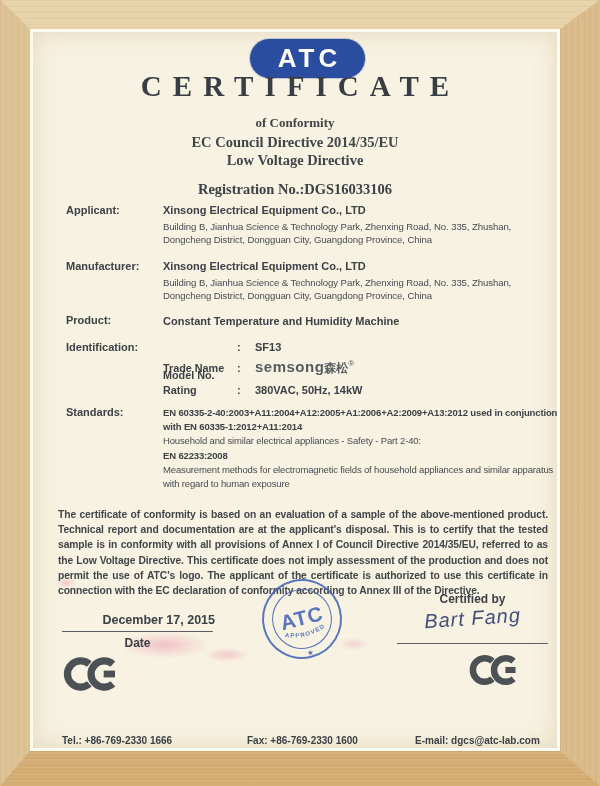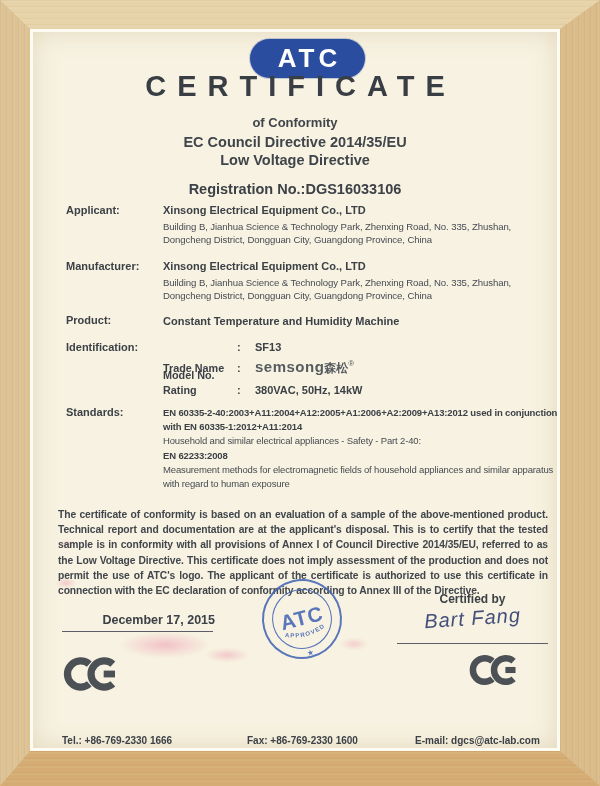--- a/index.html
+++ b/index.html
@@ -29,21 +29,21 @@
   .grain-right { left:560px; top:0; width:40px; height:786px;
     background:repeating-linear-gradient(to right, rgba(130,90,35,.12) 0 1px, rgba(255,250,230,.08) 1px 3px, transparent 3px 6px);
     clip-path:polygon(0 29px, 100% 0, 100% 100%, 0 calc(100% - 35px)); }
   .paper {
     position:absolute; left:30px; top:29px; width:530px; height:722px; z-index:3;
     background:#f7f2e1; border:3px solid #fdfbf2;
     box-shadow: inset 0 0 24px rgba(175,150,100,.28);
   }
   .smudge { position:absolute; z-index:4; filter:blur(1px); pointer-events:none; }
   .t { position:absolute; z-index:5; }
-  .ctr { text-align:center; left:34px; width:522px; }
+  .ctr { text-align:center; left:34px; width:522px;font-family:Liberation Serif, serif; }
   .b { font-weight:bold;margin-top:6px; }
 
   .logo-pill { position:absolute; z-index:5; left:250px; top:39px; width:115px; height:39px;
     background:#2a4da0; border-radius:20px; display:flex; align-items:center; justify-content:center;
     box-shadow:0 0 0 1px rgba(42,77,160,.25); }
   .logo-pill span { color:#ffffff; font-weight:bold; font-size:26px; letter-spacing:4px; padding-left:4px; }
 
   .cert-title { top:70px; font-size:29px; font-weight:bold; letter-spacing:11px; padding-left:11px; color:#393e44; z-index:6; }
   .subtitle   { top:109px; font-size:13px;  color:#40454b; }
   .directive1 { top:128px; font-size:14.5px; color:#40454b; }
@@ -170,20 +170,21 @@
     </text>
     <text x="55" y="104" font-size="10" text-anchor="middle" fill="#4565b5">★</text>
   </svg>
 
   <div class="t certby">Certified by</div>
   <div class="t signature">Bart Fang</div>
   <div class="t sigline"></div>
 
   <div class="t datetext">December 17, 2015</div>
   <div class="t dateline"></div>
+  <div class="t datelbl">Date</div>
 
   <svg class="ce-left" viewBox="0 0 64 42" aria-label="CE">
     <g fill="none" stroke="#4c5156" stroke-width="8">
       <path d="M 30.1,10.1 A 14.5,14.5 0 1 0 30.1,31.9"></path>
       <path d="M 56.1,10.1 A 14.5,14.5 0 1 0 56.1,31.9"></path>
       <path d="M 46,21 L 58.5,21" stroke-width="7.5"></path>
     </g>
   </svg>
   <svg class="ce-right" viewBox="0 0 64 42" aria-label="CE">
     <g fill="none" stroke="#4c5156" stroke-width="8">

